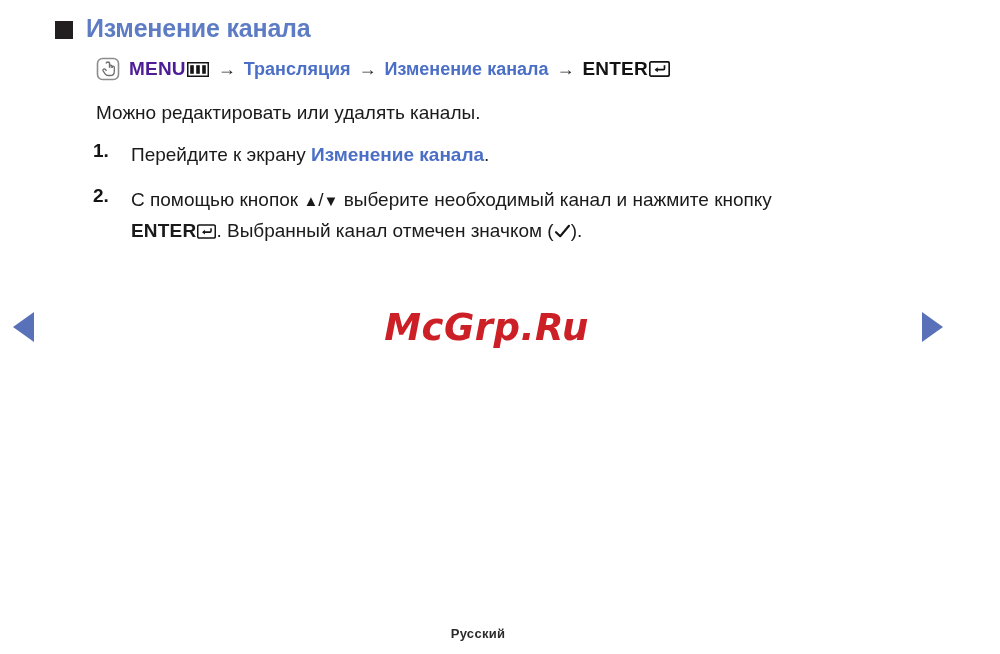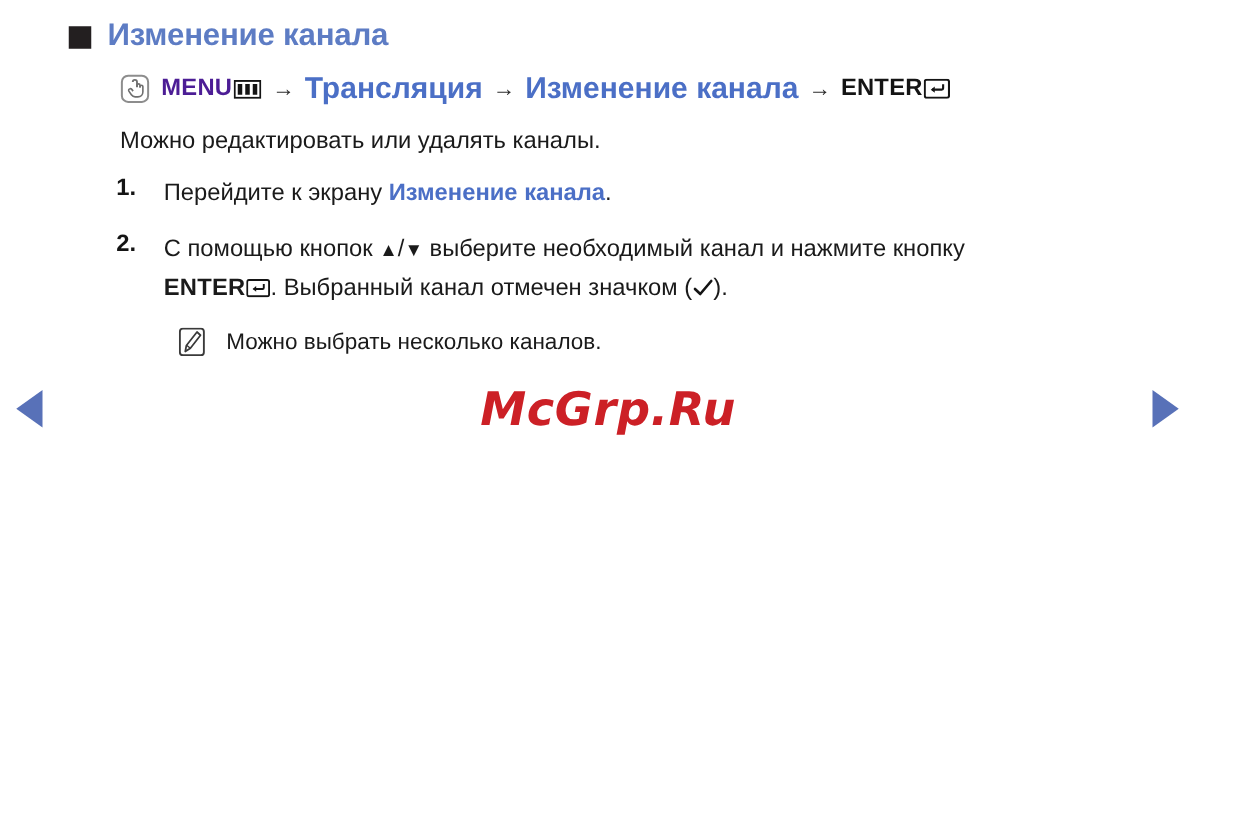--- a/index.html
+++ b/index.html
@@ -77,21 +77,21 @@
     vertical-align: -1px;
   }
   .arrow {
     margin: 0 8px;
     font-size: 18px;
     color: #2b2b2b;
   }
   .path-blue {
     color: #4b6fc6;
     font-weight: bold;
-    font-size: 24px;
+    font-size: 18px;
   }
   .enter-word {
     font-weight: bold;
     font-size: 19px;
     letter-spacing: 0.2px;
     color: #141414;
   }
   .enter-icon {
     width: 21px;
     height: 16px;
@@ -290,32 +290,25 @@
           <path d="M15.5 4.3v3.3a1.1 1.1 0 0 1-1.1 1.1H6.6" fill="none" stroke="#141414" stroke-width="1.7"></path>
           <path d="M8.8 6.2 5.6 8.7l3.2 2.5z" fill="#141414"></path>
         </svg><span>. Выбранный канал отмечен значком (</span><svg class="check" viewBox="0 0 17 15">
           <path d="M2 8.2 6.2 12.2 15 1.8" fill="none" stroke="#141414" stroke-width="2.1" stroke-linecap="round" stroke-linejoin="round"></path>
         </svg><span>).</span>
       </div>
     </div>
 
     <div class="notes">
 
-      <div class="note">
-        <svg class="note-icon" viewBox="0 0 21 23">
-          <rect x="0.9" y="0.9" width="19.2" height="21.2" rx="2.4" fill="none" stroke="#3a3a3a" stroke-width="1.5"></rect>
-          <path d="M14.6 3.6 6.1 14.4l-0.9 4.8 4.1-2.6 8.1-10.4z" fill="none" stroke="#3a3a3a" stroke-width="1.4" stroke-linejoin="round"></path>
-          <path d="M6.3 14.2 9.3 16.6" fill="none" stroke="#3a3a3a" stroke-width="1.2"></path>
-        </svg>
-        <div class="note-text">Можно выбрать несколько каналов.</div>
-      </div>
 
 
     </div>
   </div>
 
   <div class="watermark">McGrp.Ru</div>
 
   <div class="nav-arrow nav-prev"></div>
   <div class="nav-arrow nav-next"></div>
 
+  <div class="footer">Русский</div>
 
 </div>
 
 </body></html>

